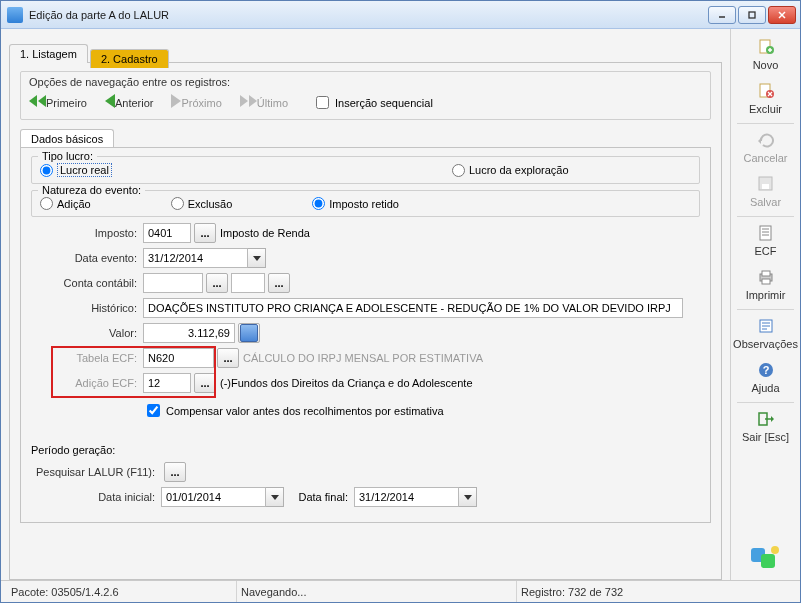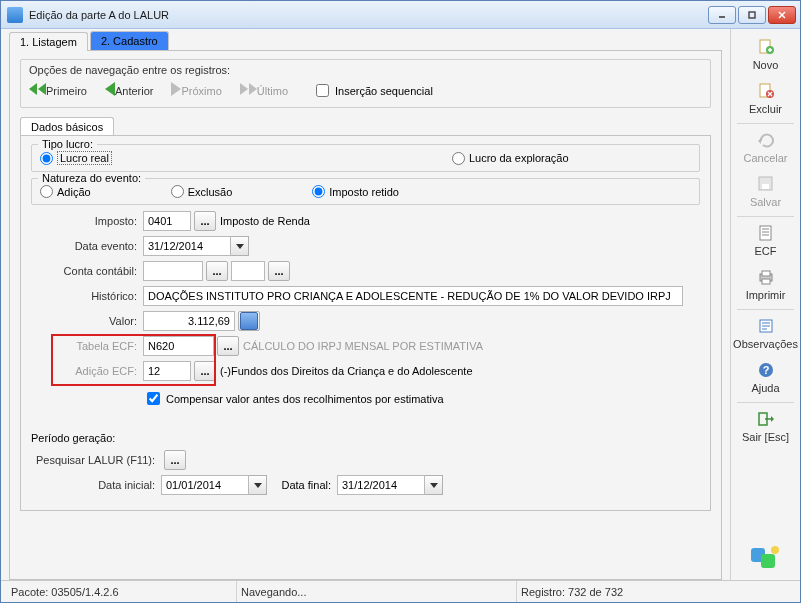--- a/index.html
+++ b/index.html
@@ -6,29 +6,29 @@
   body { margin: 0; background: #d5dfea; width: 801px; height: 603px; overflow: hidden; }
   .window { width: 801px; height: 603px; background: #fff; border: 1px solid #5a7fb3; display: flex; flex-direction: column; }
   .titlebar { height: 28px; background: linear-gradient(#eaf2fb,#cfe0f4); display: flex; align-items: center; padding: 0 4px 0 6px; border-bottom: 1px solid #a9c3e6; }
   .titlebar .icon { width: 16px; height: 16px; background: linear-gradient(#6fb2f0,#2f7fd6); border-radius: 2px; margin-right: 6px; position: relative; }
   .titlebar .title { flex: 1; color: #1a1a1a; }
   .winbtns { display: flex; gap: 2px; }
   .winbtn { width: 28px; height: 18px; border: 1px solid #6f93c3; border-radius: 3px; background: linear-gradient(#f5f9fe,#d4e3f5); display: flex; align-items: center; justify-content: center; cursor: pointer; }
   .winbtn.close { background: linear-gradient(#f48a7e,#d6422e); border-color: #b23424; color: #fff; }
   .winbtn svg { width: 10px; height: 10px; }
   .body { flex: 1; display: flex; background: #f4f4f4; }
-  .main { flex: 1; padding: 2px 8px 0 8px; display: flex; flex-direction: column; background: #f4f4f4; }
+  .main { flex: 1; padding: 14px 8px 0 8px; display: flex; flex-direction: column; background: #f4f4f4; }
   .sidebar { width: 70px; background: #f4f4f4; border-left: 1px solid #d0d0d0; display: flex; flex-direction: column; padding-top: 4px; }
   .sbtn { display: flex; flex-direction: column; align-items: center; padding: 4px 2px 6px 2px; cursor: pointer; color: #333; }
   .sbtn.disabled { color: #9a9a9a; }
   .sbtn .sic { width: 22px; height: 20px; margin-bottom: 2px; display:flex; align-items:center; justify-content:center; }
   .sbdiv { height: 1px; background: #d5d5d5; margin: 2px 6px; }
   .tabs { display: flex; gap: 0; border-bottom: 1px solid #c3c3c3; }
   .tab { padding: 3px 10px; border: 1px solid #c3c3c3; border-bottom: none; background: #f4f4f4; border-radius: 3px 3px 0 0; margin-right: 2px; cursor: pointer; position: relative; top: 1px; }
-  .tab.active { background: #3b82f6; top: 0; }
+  .tab.active { background: #eab308; top: 6px; }
   .panel { flex: 1; border: 1px solid #c3c3c3; border-top: none; background: #f4f4f4; padding: 8px 10px; overflow: hidden; }
   .navgroup { border: 1px solid #cfcfcf; border-radius: 2px; padding: 4px 8px 8px 8px; margin-bottom: 8px; background: #f4f4f4; }
   .navgroup .ghdr { color: #333; margin-bottom: 6px; }
   .navrow { display: flex; align-items: center; gap: 18px; }
   .navbtn { display: flex; align-items: center; color: #333; cursor: pointer; }
   .navbtn.disabled { color: #9a9a9a; }
   .navbtn .tri { width: 0; height: 0; margin-bottom: 3px; }
   .tri.left { border-top: 7px solid transparent; border-bottom: 7px solid transparent; border-right: 10px solid #3fa23a; }
   .tri.right { border-top: 7px solid transparent; border-bottom: 7px solid transparent; border-left: 10px solid #bdbdbd; }
   .chk { display: flex; align-items: center; gap: 6px; margin-left: 10px; }
@@ -42,21 +42,21 @@
   .radio { display: flex; align-items: center; gap: 4px; }
   .radio input { margin: 0; }
   .radio.lucro-sel span { border: 1px dotted #3a72c8; padding: 0 2px; }
   .row { display:flex; align-items:center; margin: 5px 0; }
   .row .lbl { width: 112px; text-align: right; padding-right: 6px; color: #333; }
   .row .lbl.disabled { color: #9a9a9a; }
   input[type=text] { border: 1px solid #b9b9b9; height: 20px; padding: 0 4px; background: #fff; }
   input[type=text].num { text-align: right; }
   .btn3 { width: 22px; height: 20px; border: 1px solid #b0b0b0; background: linear-gradient(#fdfdfd,#e4e4e4); display:inline-flex; align-items:center; justify-content:center; margin-left: 3px; cursor:pointer; border-radius:2px; font-weight:bold; }
   .combo { display:inline-flex; align-items:center; }
-  .combo input { width: 88px; }
+  .combo input { width: 105px; }
   .combo .dd { width: 18px; height:20px; border:1px solid #b0b0b0; border-left:none; background:linear-gradient(#fdfdfd,#e4e4e4); display:flex; align-items:center; justify-content:center; cursor:pointer; }
   .arrow-down { width:0;height:0;border-left:4px solid transparent;border-right:4px solid transparent;border-top:5px solid #333; }
   .calcic { width:18px;height:18px;border:1px solid #3d66a8; background:linear-gradient(#8fbcf0,#4a86d6); border-radius:2px; }
   .desc { margin-left: 4px; color:#9a9a9a; }
   .redbox { position:absolute; border:2px solid #d82020; pointer-events:none; }
   .footer { height: 22px; background:#f4f4f4; border-top:1px solid #c9c9c9; display:flex; align-items:center; padding: 0 6px; color:#333; }
   .footer > div { border-right:1px solid #d4d4d4; padding: 0 10px 0 4px; height:100%; display:flex; align-items:center; }
   .footer > div:first-child { width: 230px; }
   .footer > div:nth-child(2) { width: 280px; }
   .footer > div:last-child { border-right:none; }

